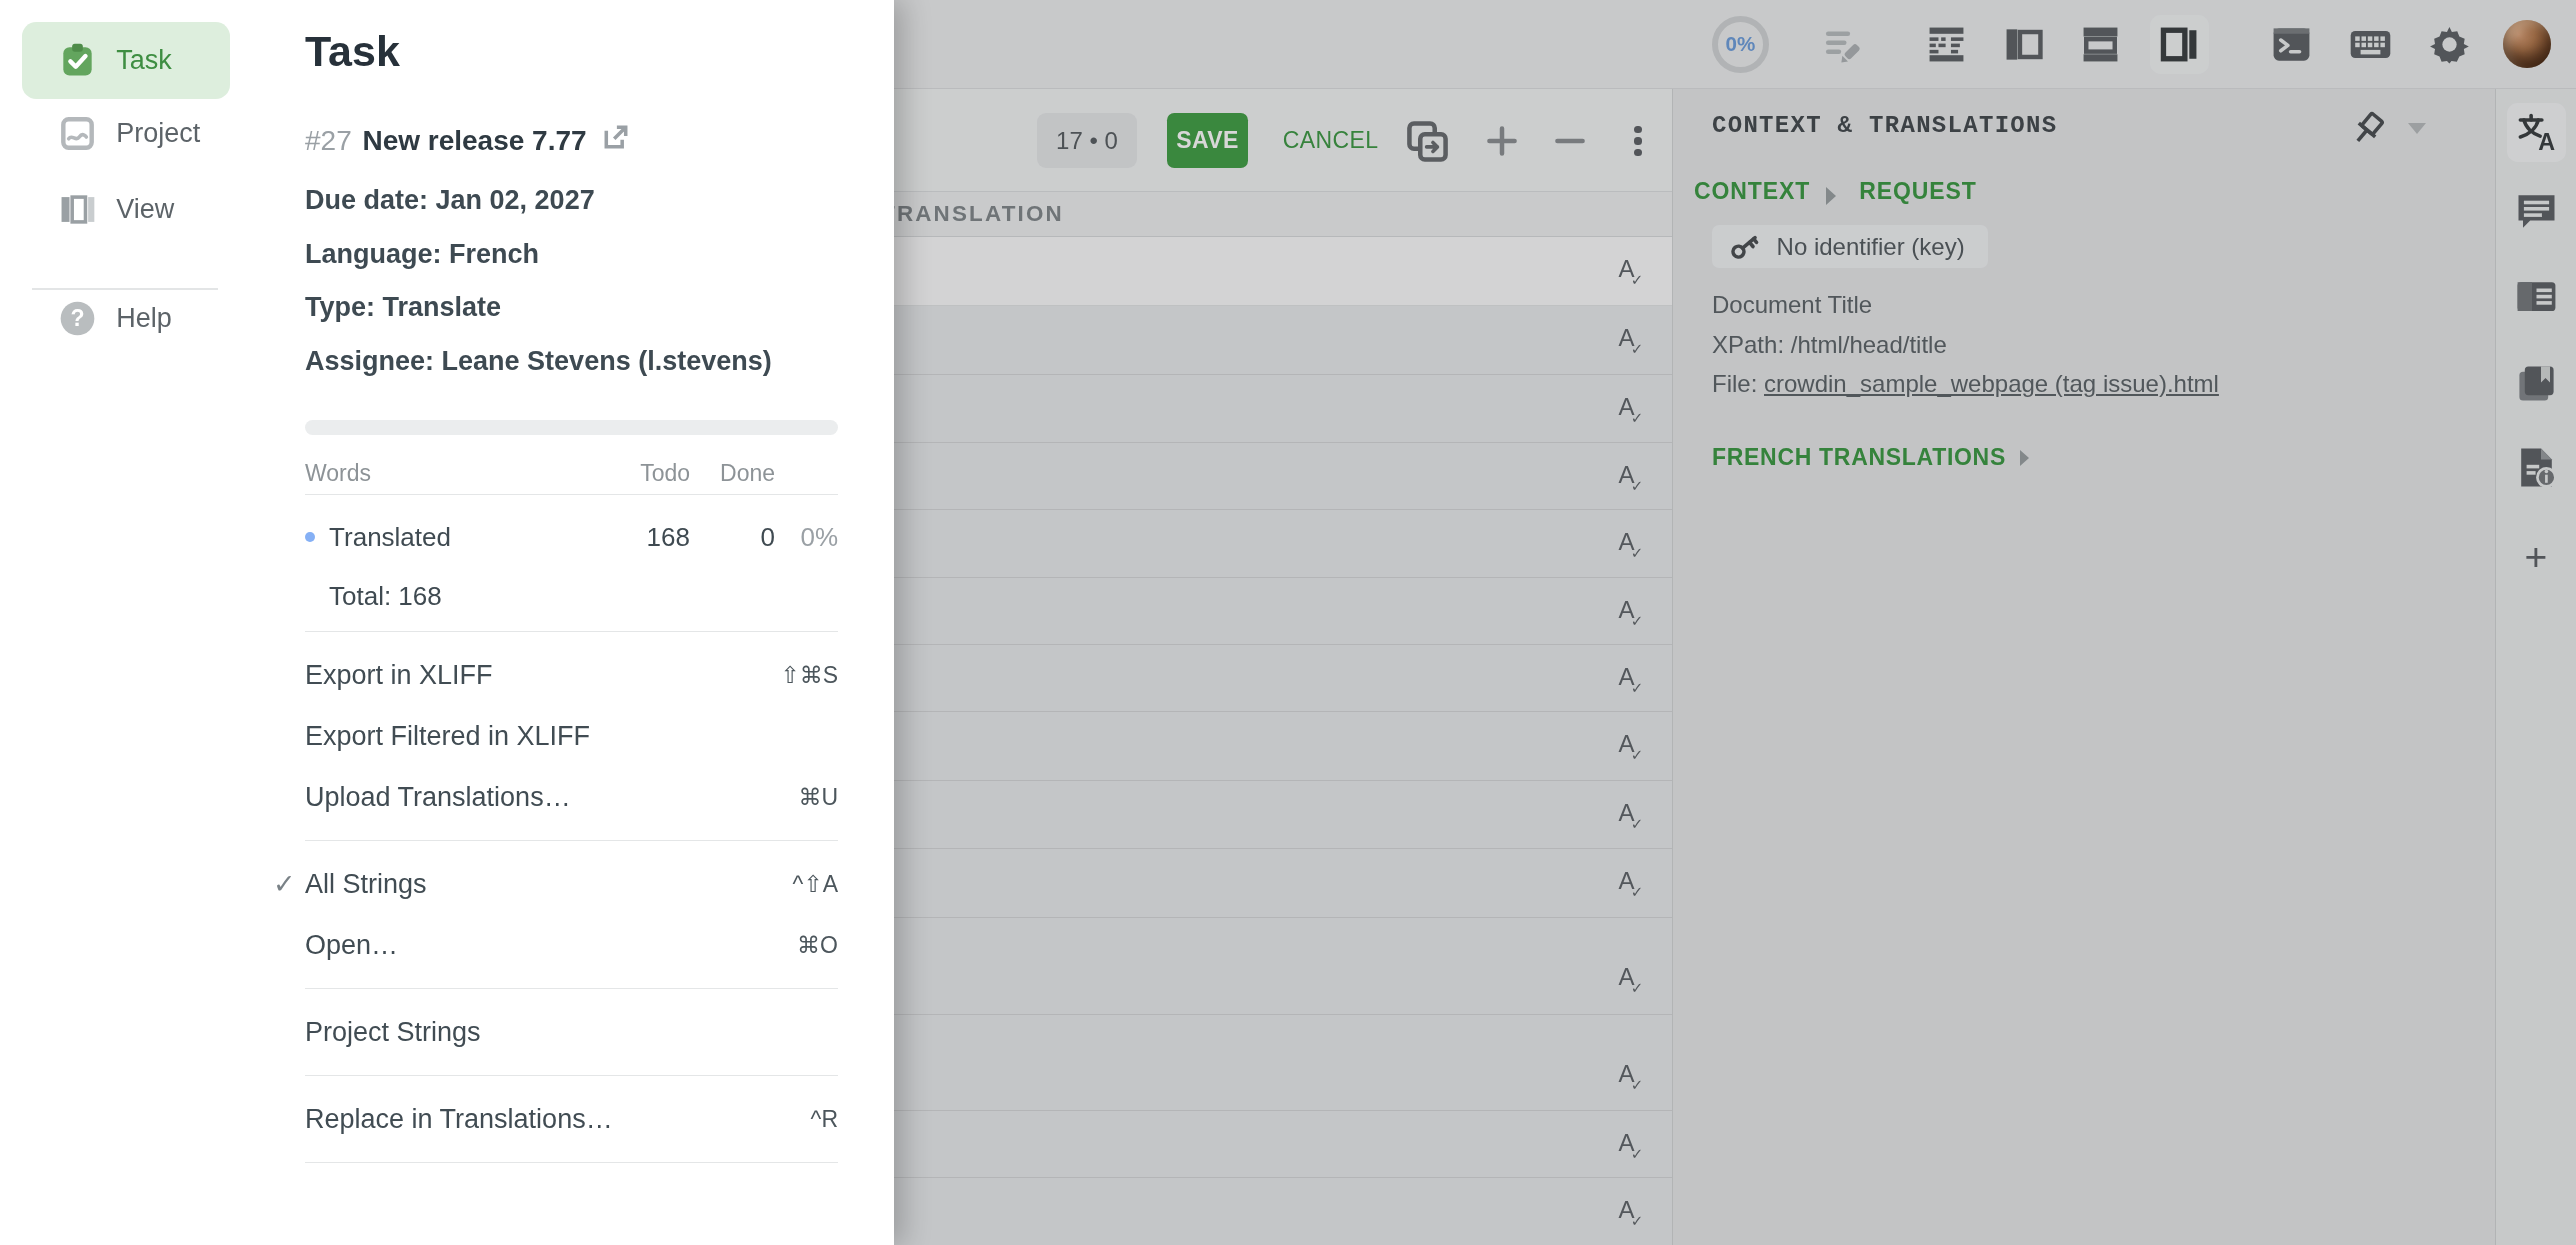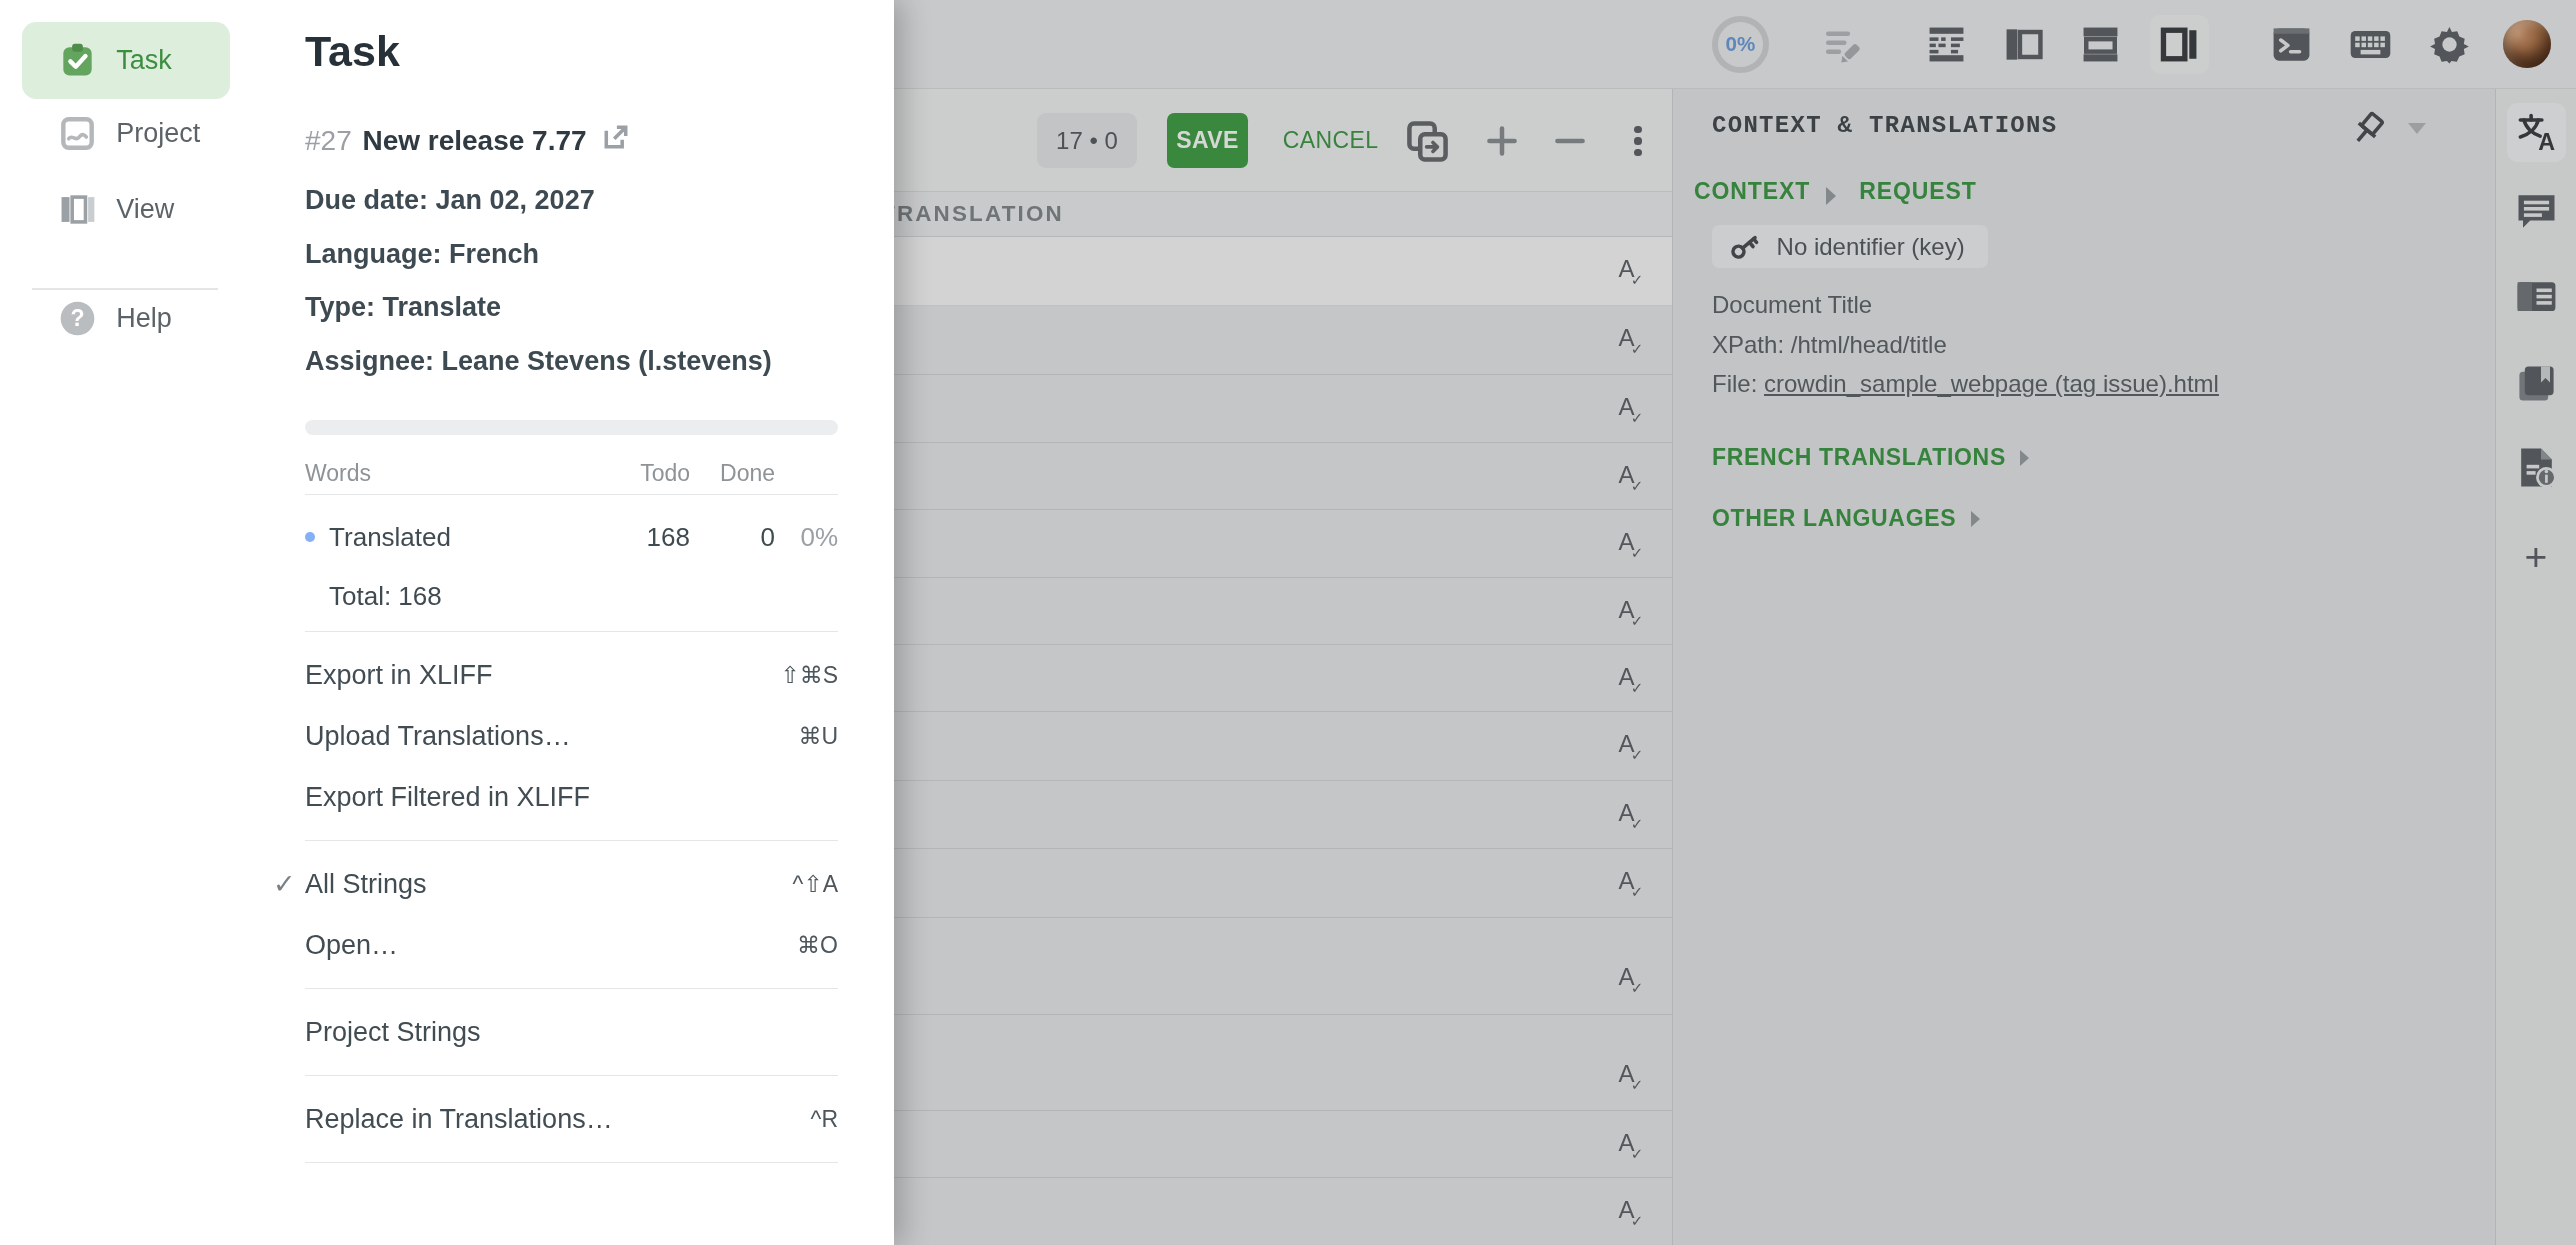--- a/index.html
+++ b/index.html
@@ -331,24 +331,20 @@
       <div class="ctx-line" style="top:281px">
         <span>File:</span>
         <a>crowdin_sample_webpage (tag issue).html</a>
       </div>
 
       <div class="cp-sections">
           <div class="cp-section">
             <span>FRENCH TRANSLATIONS</span>
             <b class="tri"></b>
           </div>
-          <div class="cp-section">
-            <span>OTHER LANGUAGES</span>
-            <b class="tri"></b>
-          </div>
         </div>
     </div>
 
     <div class="right-strip">
       <div class="strip-btn active" style="margin-top:14.3px">
         <svg width="43" height="43" viewBox="0 0 48 48">
           <g stroke="#3c4043" stroke-width="4" fill="none" stroke-linecap="round">
             <line x1="6" y1="10" x2="30" y2="10"></line>
             <line x1="18" y1="5" x2="18" y2="10"></line>
             <path d="M26 10c-2 9-10 16-20 19"></path>
@@ -500,25 +496,25 @@
       <div class="wtotal">Total: 168</div>
     </div>
 
     <div class="menu">
         <div class="menu-group">
           <div class="menu-item">
             <span class="mi-label">Export in XLIFF</span>
             <span class="mi-short">⇧⌘S</span>
           </div>
           <div class="menu-item">
+            <span class="mi-label">Export Filtered in XLIFF</span>
+          </div>
+          <div class="menu-item">
             <span class="mi-label">Upload Translations…</span>
             <span class="mi-short">⌘U</span>
-          </div>
-          <div class="menu-item">
-            <span class="mi-label">Export Filtered in XLIFF</span>
           </div>
         </div>
         <div class="menu-group">
           <div class="menu-item">
             <span class="mi-check">✓</span>
             <span class="mi-label">All Strings</span>
             <span class="mi-short">^⇧A</span>
           </div>
           <div class="menu-item">
             <span class="mi-label">Open…</span>

